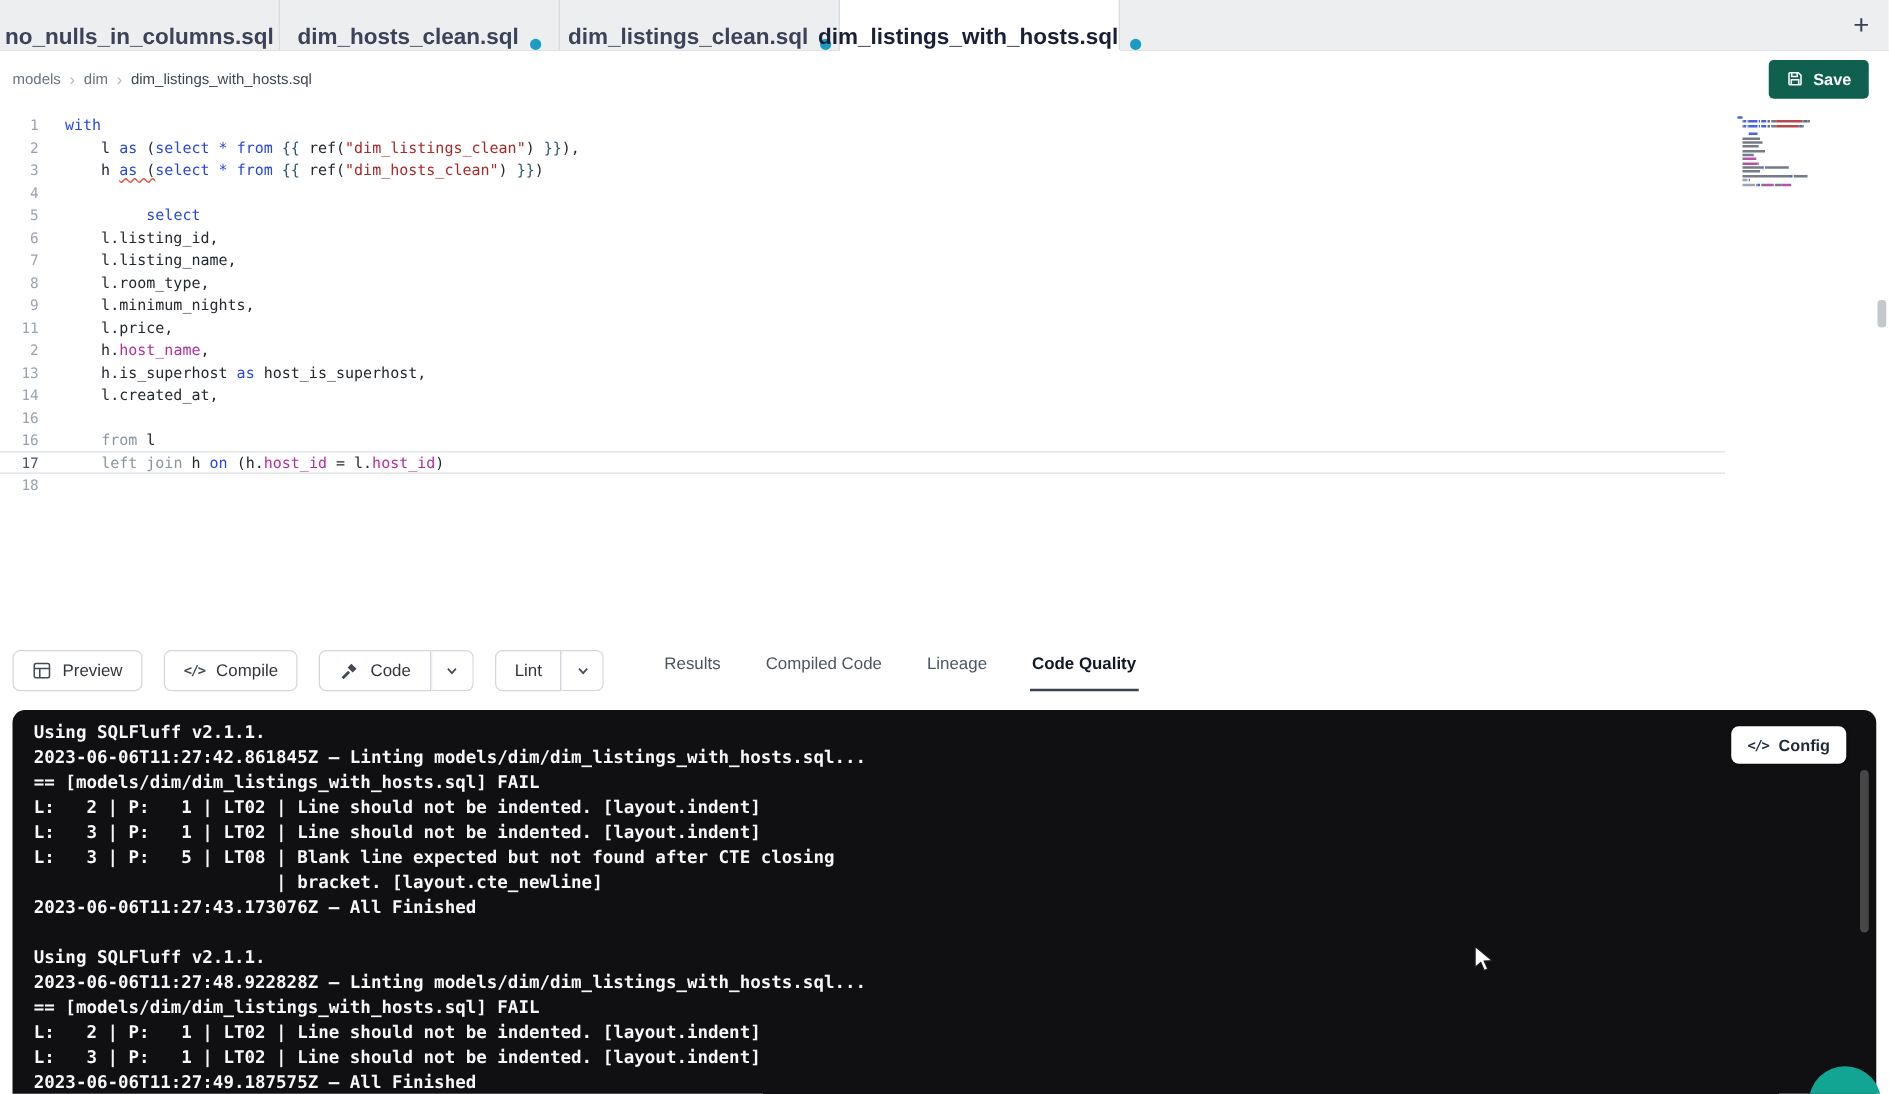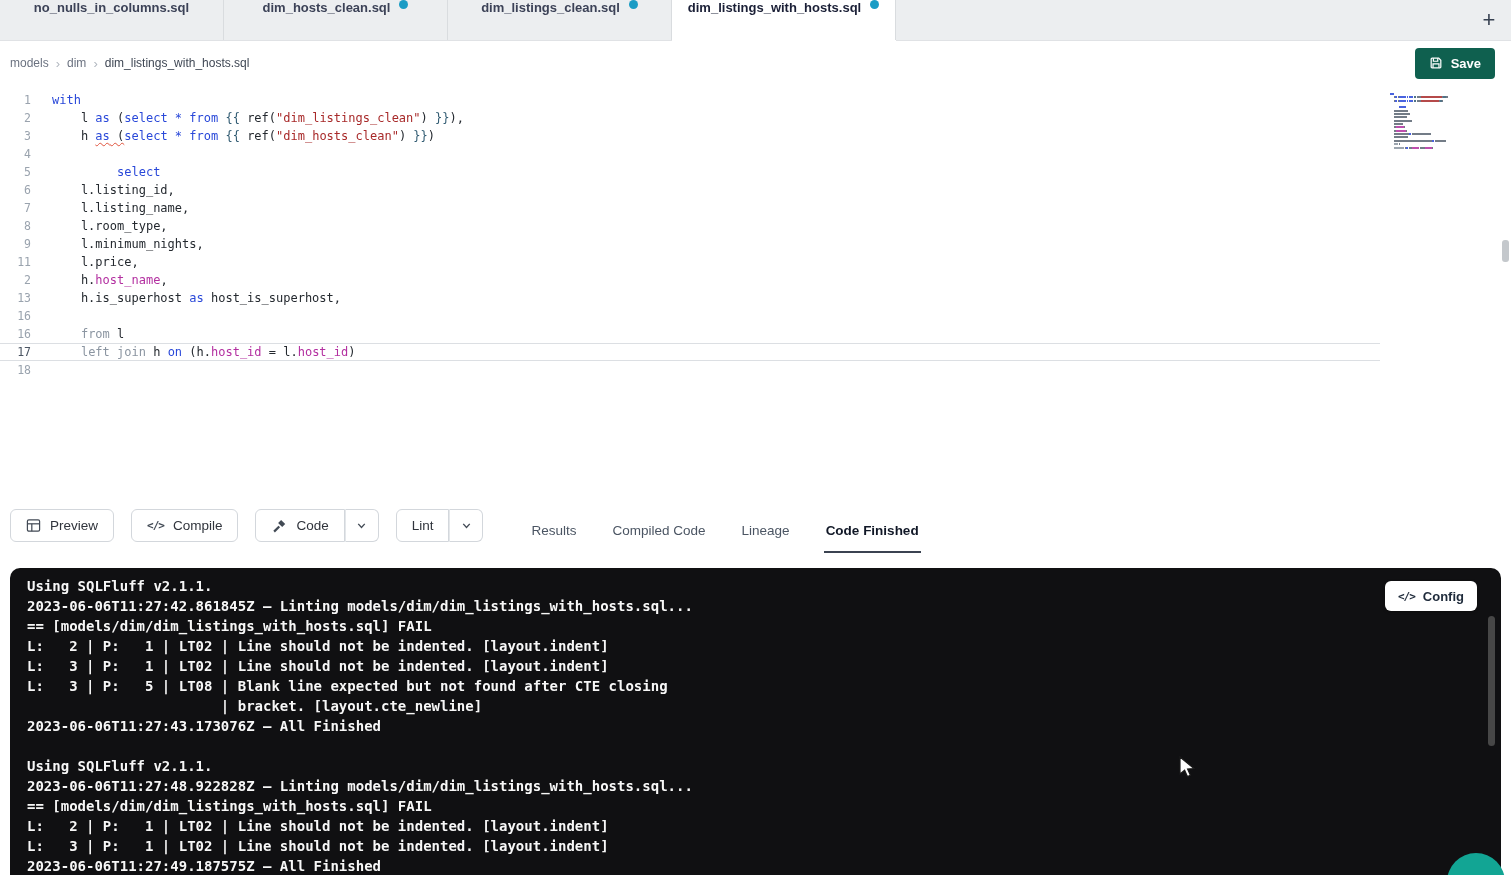--- a/index.html
+++ b/index.html
@@ -8,22 +8,22 @@
     width:1511px; height:875px; overflow:hidden; position:relative;
     background:#fff; font-family:"Liberation Sans", sans-serif;
     --kw:#2948d9; --kw2:#8b95a1; --str:#a82a2a; --var:#b32fa0; --jinja:#315b72;
     --plain:#24292f; --dot:#1b9cc5; --accent_green:#0f604f;
   }
 
   
   .tabbar { display:flex; align-items:stretch; height:41px; background:#eceef0;
             border-bottom:1px solid #e0e2e5; }
   .tabs { display:flex; }
-  .tab { width:224px; display:flex; align-items:flex-start; justify-content:center; gap:9px;
-         border-right:1px solid #d9dcdf; font-size:13px; font-weight:600; color:#3c4257;
+  .tab { width:224px; display:flex; align-items:flex-end; justify-content:center; gap:9px;
+         border-right:1px solid #d9dcdf; font-size:18px; font-weight:600; color:#3c4257;
          cursor:pointer; }
   .tab.active { background:#fff; color:#1a1f36; box-shadow:0 1px 0 0 #fff; }
   .dot { width:9px; height:9px; border-radius:50%; background:var(--dot); flex:none; }
   .newtab { margin-left:auto; width:44px; border:none; background:transparent;
             font-size:22px; font-weight:400; color:#374151; cursor:pointer; }
 
   
   .subheader { height:44px; display:flex; align-items:center; justify-content:space-between;
                padding:0 16px 0 10px; background:#fff; }
   .breadcrumb { display:flex; align-items:center; gap:7px; font-size:12px; color:#6b7280; }
@@ -55,21 +55,21 @@
   .mm { display:inline-block; height:2px; background:#5a6572; opacity:.85; vertical-align:top; }
   .mm.tk-k, .mm.tk-o { background:var(--kw); }
   .mm.tk-k2 { background:var(--kw2); }
   .mm.tk-s { background:var(--str); }
   .mm.tk-v { background:var(--var); }
   .mm.tk-j { background:var(--jinja); }
   .ed-scroll { position:absolute; right:2px; top:155px; width:7px; height:22px;
                background:#c4c8cc; border-radius:3px; }
 
   
-  .toolbar { height:44px; display:flex; align-items:flex-start; padding:0 10px; background:#fff; }
+  .toolbar { height:44px; display:flex; align-items:flex-end; padding:0 10px; background:#fff; }
   .actions { display:flex; gap:17px; align-items:center; }
   .split { display:flex; }
   .btn { display:flex; align-items:center; gap:9px; height:33px; padding:0 15px;
          background:#fff; border:1px solid #d3d7dc; border-radius:6px; font-size:13.5px;
          color:#30343c; font-weight:500; font-family:inherit; cursor:pointer; }
   .split .btn.main { border-top-right-radius:0; border-bottom-right-radius:0; }
   .chev { width:34px; height:33px; display:flex; align-items:center; justify-content:center;
           background:#fff; border:1px solid #d3d7dc; border-left:1px solid #e4e7ea;
           border-radius:0 6px 6px 0; cursor:pointer; }
   .ic { display:flex; align-items:center; }
@@ -184,20 +184,24 @@
         <span class="ln">11</span>
         <span class="lt"><span class="tk-p">    l.price,</span></span>
       </div>
       <div class="cl">
         <span class="ln">2</span>
         <span class="lt"><span class="tk-p">    h.</span><span class="tk-v">host_name</span><span class="tk-p">,</span></span>
       </div>
       <div class="cl">
         <span class="ln">13</span>
         <span class="lt"><span class="tk-p">    h.is_superhost </span><span class="tk-k">as</span><span class="tk-p"> host_is_superhost,</span></span>
+      </div>
+      <div class="cl">
+        <span class="ln">14</span>
+        <span class="lt"><span class="tk-p">    l.created_at,</span></span>
       </div>
       <div class="cl">
         <span class="ln">16</span>
       </div>
       <div class="cl">
         <span class="ln">16</span>
         <span class="lt"><span class="tk-p">    </span><span class="tk-k2">from</span><span class="tk-p"> l</span></span>
       </div>
       <div class="cl active">
         <span class="ln">17</span>
@@ -281,21 +285,21 @@
               <polyline points="4,6 8,10.5 12,6"></polyline>
             </svg>
           </span>
         </button>
       </div>
     </div>
   <div class="paneltabs" id="paneltabs">
       <div class="ptab">Results</div>
       <div class="ptab">Compiled Code</div>
       <div class="ptab">Lineage</div>
-      <div class="ptab active">Code Finished</div>
+      <div class="ptab active">Code Quality</div>
     </div>
 </div>
 
 <div class="terminal">
   <pre id="term">Using SQLFluff v2.1.1.
 2023-06-06T11:27:42.861845Z — Linting models/dim/dim_listings_with_hosts.sql...
 == [models/dim/dim_listings_with_hosts.sql] FAIL
 L:   2 | P:   1 | LT02 | Line should not be indented. [layout.indent]
 L:   3 | P:   1 | LT02 | Line should not be indented. [layout.indent]
 L:   3 | P:   5 | LT08 | Blank line expected but not found after CTE closing

